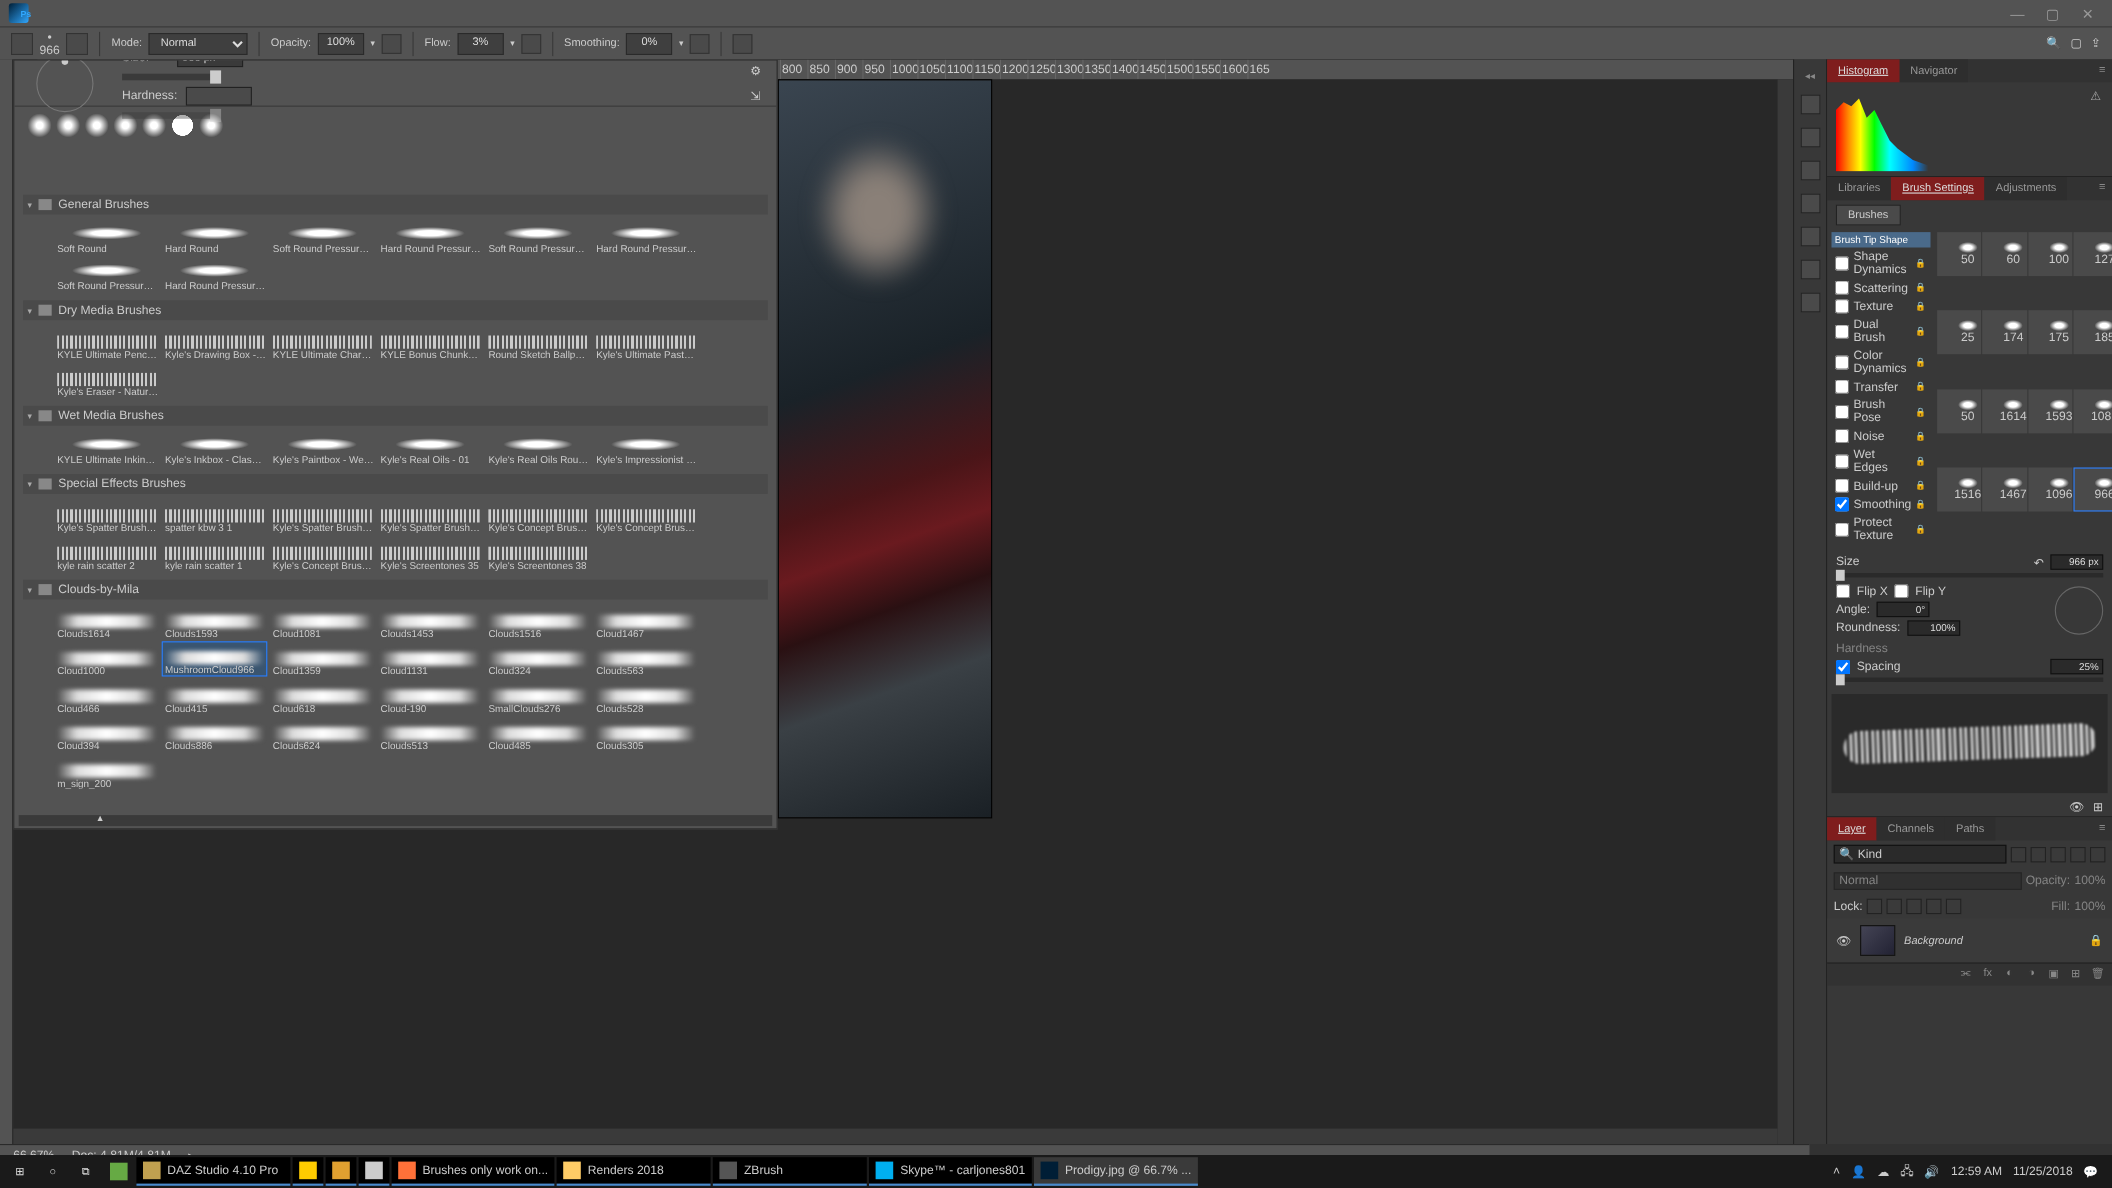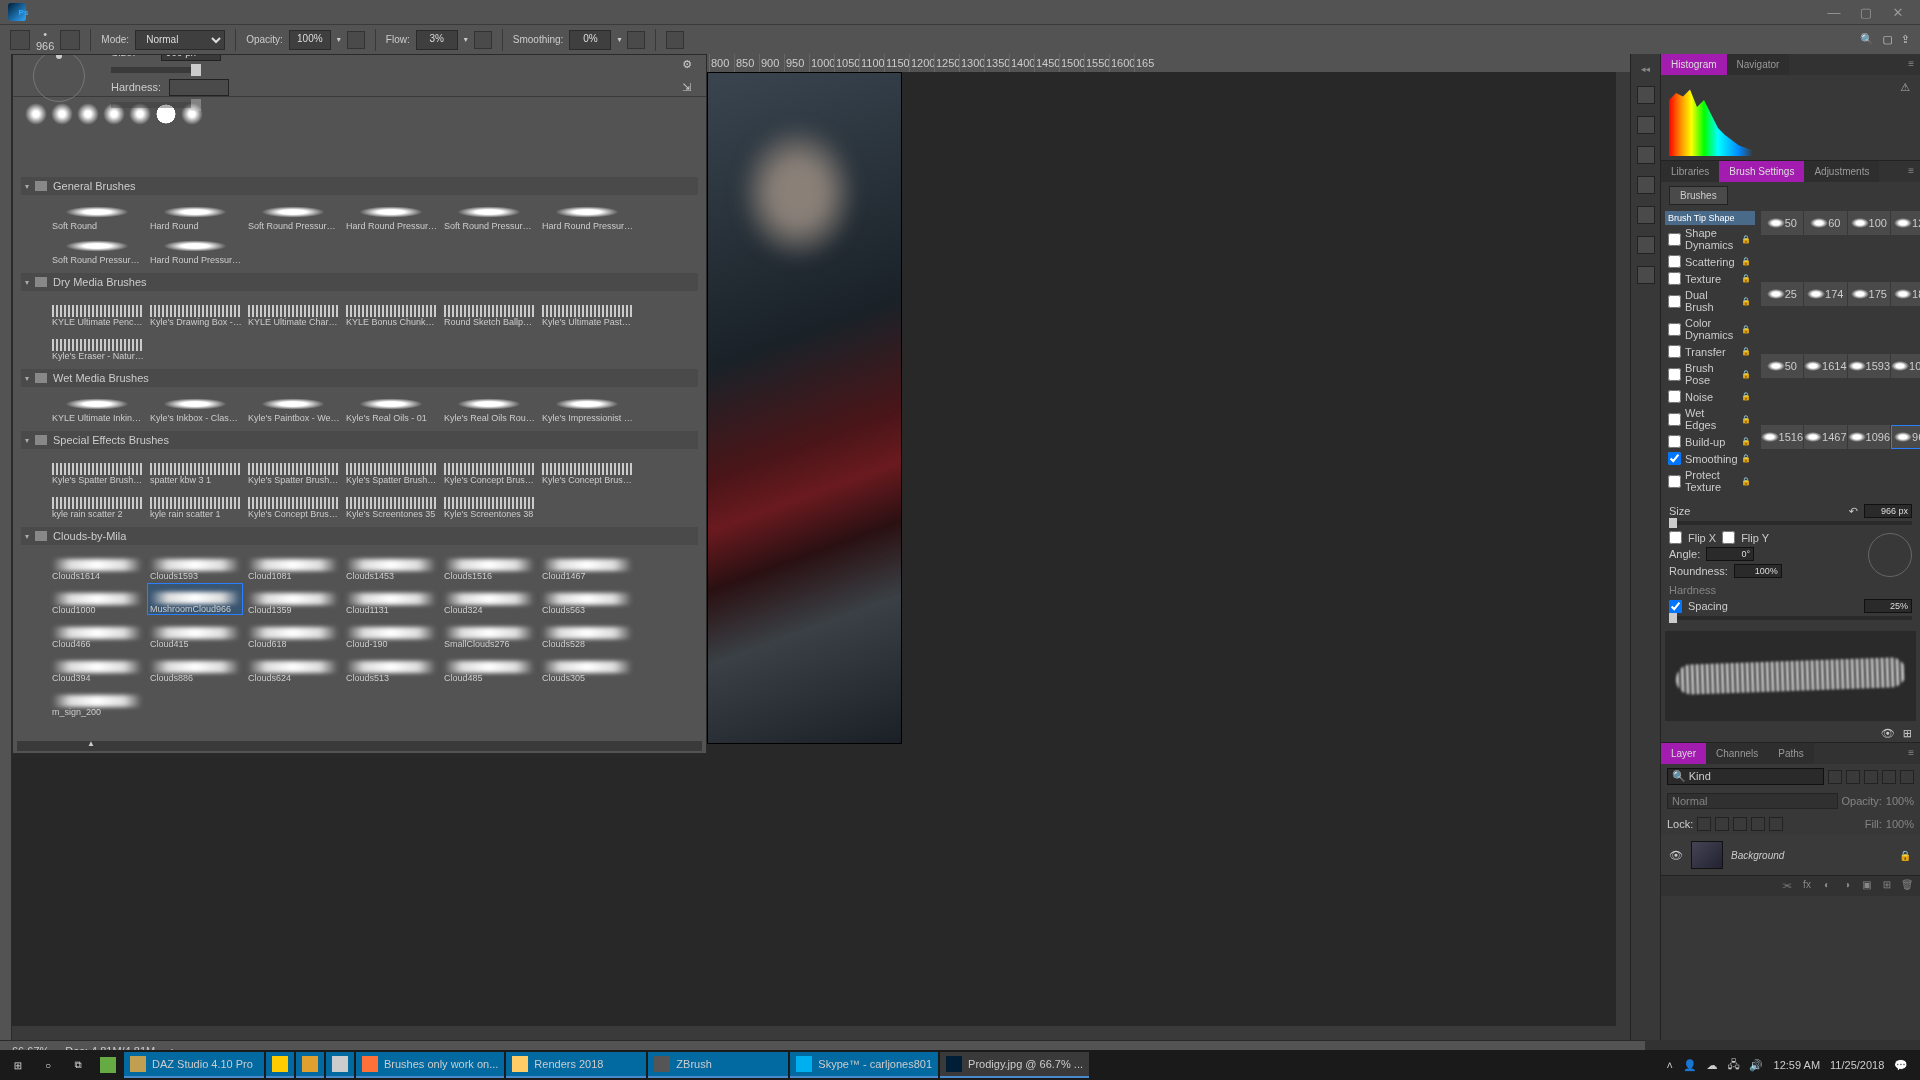--- a/index.html
+++ b/index.html
@@ -50,35 +50,35 @@
 .bitem .prev.tex { background:repeating-linear-gradient(90deg,#fff 0,#fff 2px,transparent 2px,transparent 4px); height:12px; opacity:0.7; border-radius:0; }
 .bitem .prev.cloud { background:linear-gradient(90deg,transparent,#ddd 20%,#fff 50%,#ddd 80%,transparent); height:12px; filter:blur(2px); border-radius:0; }
 .bitem .bname { font-size:9px; color:#ccc; white-space:nowrap; overflow:hidden; text-overflow:ellipsis; width:94px; text-align:left; padding-left:2px; }
 .bp-sb { position:absolute; bottom:2px; left:4px; right:4px; height:10px; background:#3a3a3a; }
 .bp-sb::after { content:"▲"; position:absolute; left:70px; top:-2px; font-size:8px; color:#ccc; }
 .icon-strip { width:30px; background:#383838; display:flex; flex-direction:column; align-items:center; gap:12px; padding-top:10px; border-left:1px solid #222; }
 .icon-strip .isb { width:18px; height:18px; background:#4a4a4a; border:1px solid #222; }
 .panels { width:260px; background:#383838; border-left:1px solid #222; display:flex; flex-direction:column; }
 .p-tabs { display:flex; background:#323232; }
 .p-tab { padding:5px 10px; font-size:10px; color:#999; background:#2e2e2e; }
-.p-tab.active { background:#a21caf; color:#ddd; }
+.p-tab.active { background:#7f1d1d; color:#ddd;text-decoration:underline; }
 .p-tabs .pmenu { margin-left:auto; padding:4px 6px; color:#888; font-size:10px; }
 .histo { height:85px; background:#383838; padding:4px 8px; position:relative; }
 .histo .hg { position:absolute; bottom:4px; left:8px; width:140px; height:70px; background:linear-gradient(to right, #ff0000 0%, #ff8800 8%, #ffff00 16%, #00ff00 25%, #00ffff 35%, #0088ff 50%, transparent 60%); clip-path:polygon(0% 100%,0% 20%,5% 10%,10% 15%,15% 5%,20% 30%,25% 20%,30% 40%,35% 60%,40% 70%,50% 85%,60% 92%,100% 98%,100% 100%); }
 .histo .warn { position:absolute; top:6px; right:10px; font-size:11px; color:#aaa; }
 .bsettings { border-top:1px solid #222; }
 .bs-sub { padding:4px 8px; }
 .bs-sub .btn { background:#4a4a4a; padding:3px 10px; font-size:10px; display:inline-block; border:1px solid #222; }
 .bs-grid { display:flex; }
 .bs-opts { width:100px; padding:2px 4px; }
 .bs-opts .orow { display:flex; align-items:center; padding:2px 3px; font-size:9px; gap:4px; }
 .bs-opts .orow.hl { background:#4a6a8a; color:#fff; }
 .bs-opts .orow .lock { margin-left:auto; font-size:8px; color:#888; }
 .bs-thumbs { flex:1; display:grid; grid-template-columns:repeat(5,1fr); gap:1px; padding:2px; }
-.bs-thumbs .bth { height:24px; background:#4a4a4a; display:flex; flex-direction:row; align-items:center; justify-content:center; font-size:8px; color:#ccc; }
+.bs-thumbs .bth { height:40px; background:#4a4a4a; display:flex; flex-direction:column; align-items:center; justify-content:center; font-size:8px; color:#ccc;padding-left:16px; }
 .bs-thumbs .bth.sel { border:1px solid #2a7fff; }
 .bs-thumbs .bth .tp { width:18px; height:10px; background:radial-gradient(ellipse,#fff 30%,transparent 70%); }
 .bs-ctrl { padding:4px 8px; font-size:9px; }
 .bs-ctrl .crow { display:flex; align-items:center; gap:6px; margin:3px 0; }
 .bs-ctrl input[type=text] { background:#2a2a2a; border:1px solid #111; width:48px; padding:1px 3px; font-size:9px; color:#ddd; text-align:right; }
 .bs-ctrl .sl { flex:1; height:4px; background:#2a2a2a; position:relative; }
 .bs-ctrl .sl::after { content:""; position:absolute; top:-3px; width:8px; height:10px; background:#ccc; }
 .bs-ctrl .angwid { width:44px; height:44px; border:1px solid #666; border-radius:50%; }
 .bs-preview { height:90px; background:#2a2a2a; margin:4px; display:flex; align-items:center; justify-content:center; }
 .bs-preview .strk { width:230px; height:30px; background:repeating-linear-gradient(90deg,#ddd 0,#ddd 3px,transparent 3px,transparent 5px); border-radius:15px; transform:rotate(-2deg); filter:blur(1px); opacity:0.9; }
@@ -90,21 +90,21 @@
 .ly-row { display:flex; align-items:center; padding:6px 8px; gap:8px; background:#3a3a3a; }
 .ly-row .eye { width:14px; font-size:11px; color:#ccc; }
 .ly-row .thumb { width:32px; height:28px; background:linear-gradient(135deg,#445,#223); border:1px solid #111; }
 .ly-row .lname { font-style:italic; font-size:10px; }
 .ly-row .lk { margin-left:auto; font-size:10px; color:#888; }
 .ly-foot { display:flex; justify-content:flex-end; gap:6px; padding:3px 6px; border-top:1px solid #222; background:#323232; }
 .ly-foot .fic { width:14px; height:14px; color:#888; font-size:10px; text-align:center; }
 .statusbar { position:absolute; bottom:20px; left:0; right:275px; height:20px; background:#535353; display:flex; align-items:center; padding:0 12px; gap:16px; font-size:10px; color:#ccc; border-top:1px solid #2a2a2a; }
 .taskbar { position:absolute; bottom:0; left:0; right:0; height:30px; background:#1a1a1a; display:flex; align-items:center; padding:0 4px; gap:2px; }
 .taskbar .tb { height:26px; min-width:28px; display:flex; align-items:center; justify-content:center; color:#ddd; font-size:10px; padding:0 6px; }
-.taskbar .tb.app { background:#0369a1; border-bottom:2px solid #4a8acc; min-width:140px; justify-content:flex-start; gap:6px; }
+.taskbar .tb.app { background:#000000; border-bottom:2px solid #4a8acc; min-width:140px; justify-content:flex-start; gap:6px; }
 .taskbar .tb.app.active { background:#3a3a3a; }
 .taskbar .tb .aic { width:16px; height:16px; background:#555; flex-shrink:0; }
 .taskbar .tray { margin-left:auto; display:flex; align-items:center; gap:10px; padding:0 8px; font-size:10px; color:#ddd; }
 .scrollbar-v { position:absolute; right:0; top:18px; bottom:0; width:14px; background:#3a3a3a; }
 .scrollbar-h { position:absolute; bottom:0; left:0; right:14px; height:14px; background:#3a3a3a; }
 </style>
 </head>
 <body>
 
 <div class="menubar">

